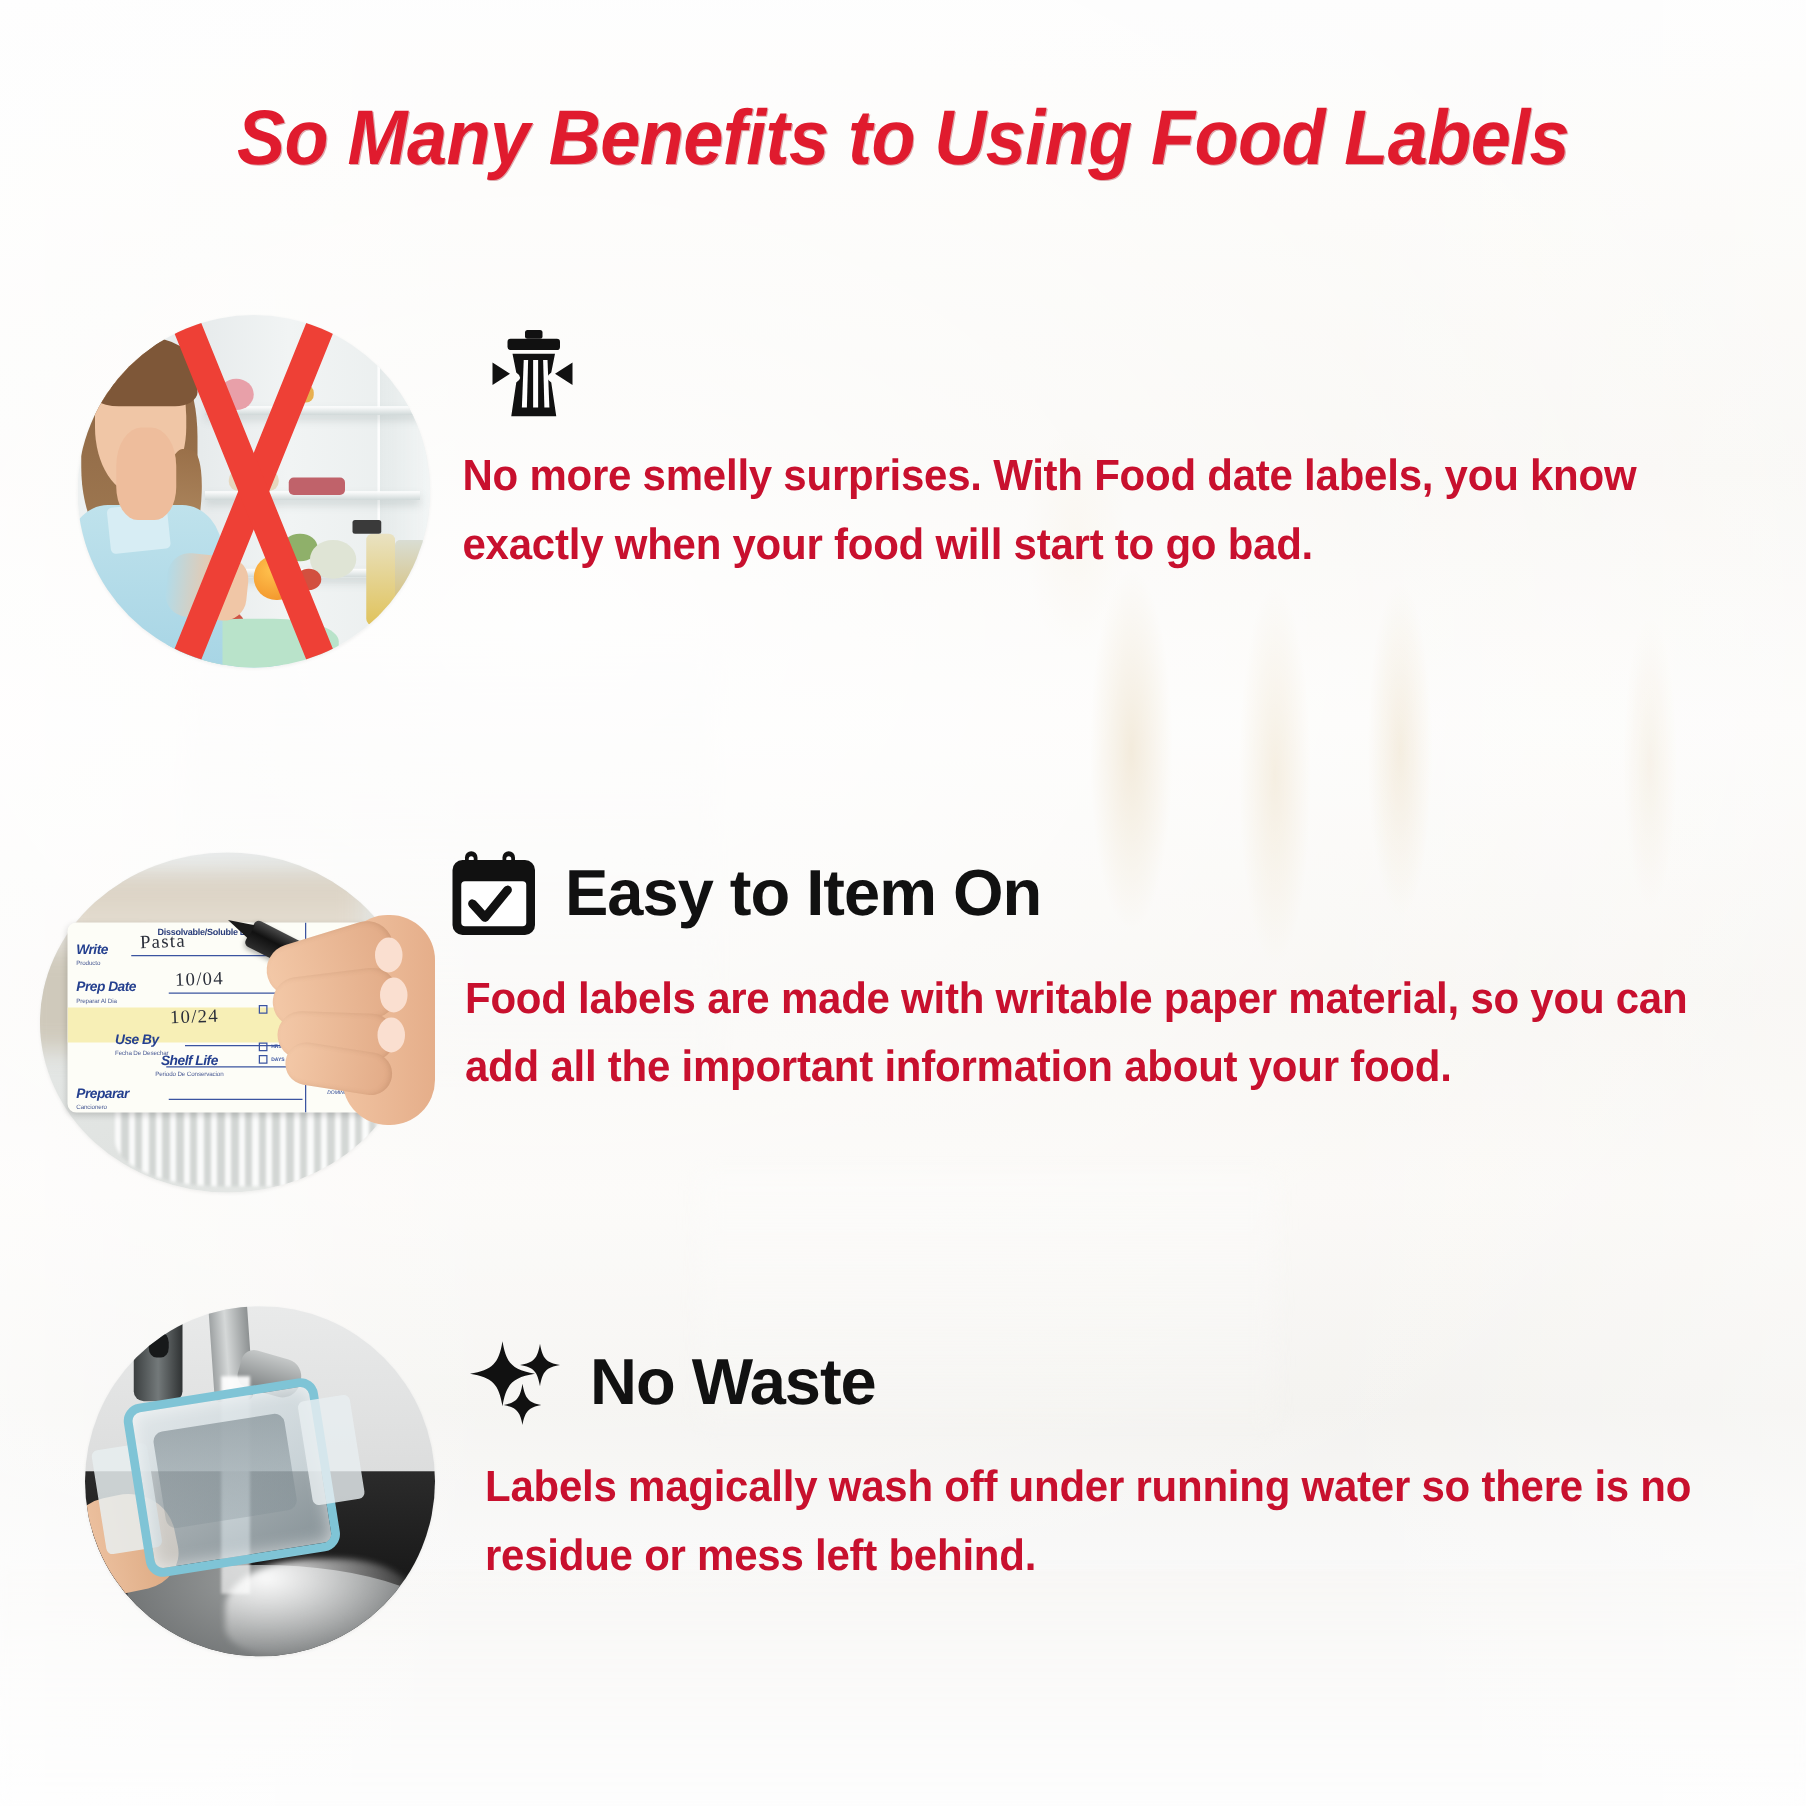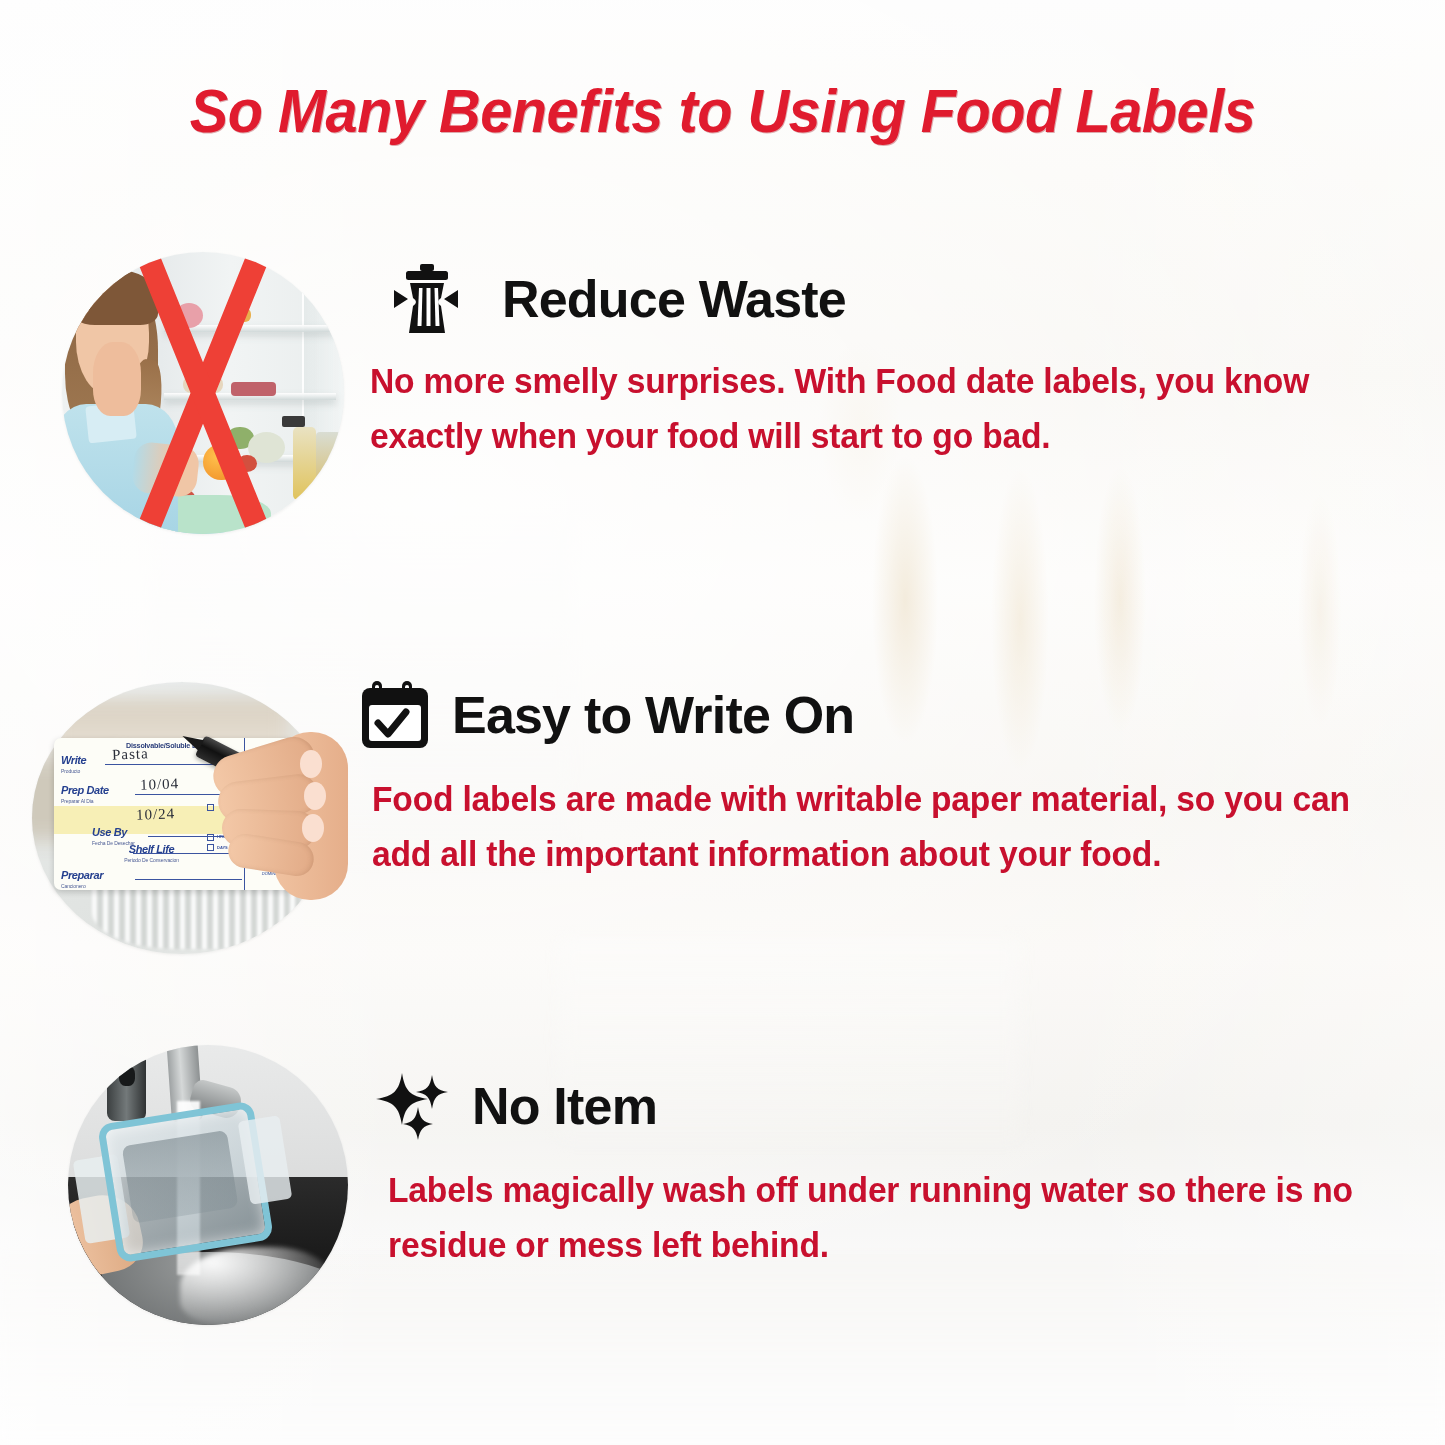--- a/index.html
+++ b/index.html
@@ -528,21 +528,20 @@
           <rect x="50" y="2" width="14" height="7" rx="2" fill="#111"></rect>
 
           <rect x="36" y="9" width="42" height="9" rx="2.5" fill="#111"></rect>
 
           <path d="M40 21 h34 l-3 15 q-6 4 0 8 l4 27 h-36 l4 -27 q6 -4 0 -8 z" fill="#111"></path>
 
           <path d="M49 26 l-1.5 38 h4 l1 -38 z" fill="#fff"></path>
           <path d="M56.5 26 l0 38 h4 l0 -38 z" fill="#fff"></path>
           <path d="M64.5 26 l1 38 h4 l-1.5 -38 z" fill="#fff"></path>
         </svg>
-        <div class="btitle" style="color: rgb(17, 17, 17);">Reduce Waste</div>
       </div>
       <div class="bbody" style="color: rgb(200, 16, 46);">No more smelly surprises. With Food date labels, you know exactly when your food will start to go bad.</div>
     </div>
   </div>
 
   <div class="row" id="row-1">
 
     <div class="photo-wrap">
       <div class="photo" id="photo-1">
 
@@ -629,21 +628,21 @@
       <div class="head-line">
         <svg class="bicon" width="74" height="74" viewBox="0 0 74 74">
           <rect x="14" y="3" width="10" height="18" rx="5" fill="#111"></rect>
           <rect x="44" y="3" width="10" height="18" rx="5" fill="#111"></rect>
           <rect x="17" y="7" width="4" height="11" rx="2" fill="#fff"></rect>
           <rect x="47" y="7" width="4" height="11" rx="2" fill="#fff"></rect>
           <rect x="4" y="10" width="66" height="60" rx="8" fill="#111"></rect>
           <rect x="11" y="27" width="52" height="36" rx="3" fill="#fff"></rect>
           <path d="M20 45 l10 11 18 -22" fill="none" stroke="#111" stroke-width="7" stroke-linecap="round" stroke-linejoin="round"></path>
         </svg>
-        <div class="btitle" style="color: rgb(17, 17, 17);">Easy to Write On</div>
+        <div class="btitle" style="color: rgb(17, 17, 17);">Easy to Item On</div>
       </div>
       <div class="bbody" style="color: rgb(200, 16, 46);">Food labels are made with writable paper material, so you can add all the important information about your food.</div>
     </div>
   </div>
 
   <div class="row" id="row-2">
 
     <div class="photo-wrap">
       <div class="photo" id="photo-2">
         <div class="sink-bg">
@@ -667,19 +666,19 @@
     <div class="text-col">
       <div class="head-line">
         <svg class="bicon" width="78" height="74" viewBox="0 0 78 74">
 
           <path d="M24 4 C27 22 32 27 50 30 C32 33 27 38 24 56 C21 38 16 33 -2 30 C16 27 21 22 24 4 Z" fill="#111" transform="translate(4,0)"></path>
 
           <path d="M58 6 C60 18 63 21 74 23 C63 25 60 28 58 40 C56 28 53 25 42 23 C53 21 56 18 58 6 Z" fill="#111"></path>
 
           <path d="M44 38 C46 50 49 53 59 55 C49 57 46 60 44 71 C42 60 39 57 29 55 C39 53 42 50 44 38 Z" fill="#111"></path>
         </svg>
-        <div class="btitle" style="color: rgb(17, 17, 17);">No Item</div>
+        <div class="btitle" style="color: rgb(17, 17, 17);">No Waste</div>
       </div>
       <div class="bbody" style="color: rgb(200, 16, 46);">Labels magically wash off under running water so there is no residue or mess left behind.</div>
     </div>
   </div>
 
 </div>
 
 </body></html>

